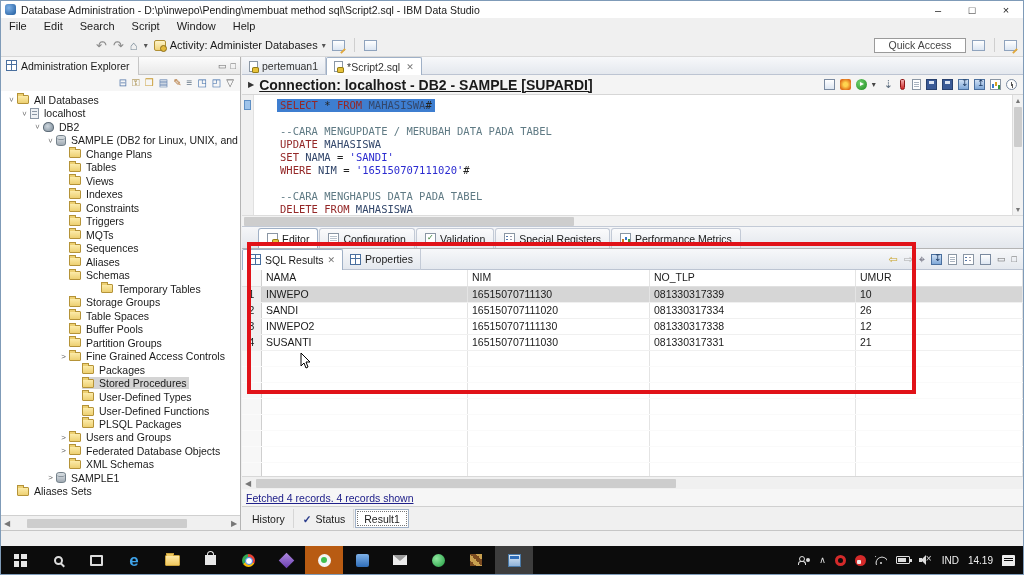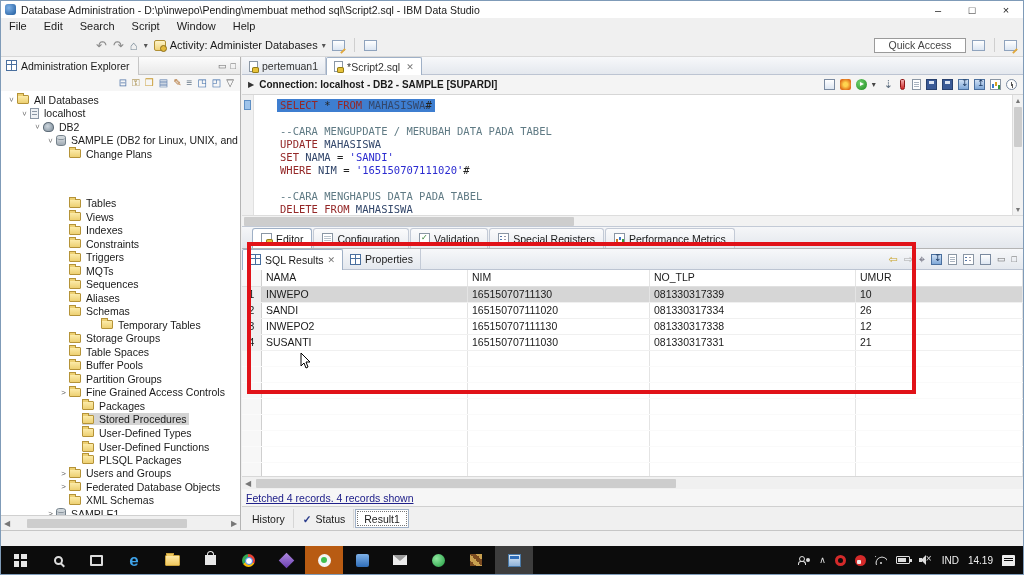--- a/index.html
+++ b/index.html
@@ -66,21 +66,21 @@
   
   .editor-area { position:absolute; left:241px; top:0; right:0; height:191px; display:flex; flex-direction:column; background:#fff; }
   .etabs { height:18px; background:linear-gradient(#f7f8fa,#e4e8ee); border-bottom:1px solid #bcc4d2; display:flex; align-items:flex-start; }
   .etab { height:18px; display:flex; align-items:center; gap:4px; padding:0 7px; border-right:1px solid #c3cad6; font-size:10.5px; color:#333; }
   .etab.active { background:#ffffff; border:1px solid #9fb0c6; border-bottom:none; border-radius:2px 2px 0 0; }
   .etab .close { font-size:9px; color:#777; margin-left:2px; }
   .mi-sqldoc { width:9px; height:11px; background:#fff; border:1px solid #8a96a4; position:relative; }
   .mi-sqldoc::after { content:""; position:absolute; right:-2px; bottom:-2px; width:5px; height:4px; background:#e8c23a; border:1px solid #937c17; border-radius:2px/1.5px; }
   .connection-bar { height:20px; background:#f4f4f4; border-bottom:1px solid #d6d6d6; display:flex; align-items:center; padding:0 6px; gap:5px; }
   .conn-arrow { font-size:8px; color:#333; }
-  .conn-label { font-weight:bold; font-size:10px; }
+  .conn-label { font-weight:bold; font-size:14px;text-decoration:underline; }
   .editor-icons { margin-left:auto; display:flex; align-items:center; gap:5px; }
   .ei { width:11px; height:11px; display:inline-block; position:relative; flex:none; }
   .ei-frame { border:1px solid #7a8aa0; background:linear-gradient(#ffffff,#dde6f2); }
   .ei-spark { background:radial-gradient(circle,#ffd54f 25%,#e0701a 75%); border-radius:2px; }
   .ei-run { background:radial-gradient(circle at 35% 35%, #6fd06f, #1c8a1c); border-radius:50%; }
   .ei-run::after { content:""; position:absolute; left:4px; top:3px; border-left:4px solid #fff; border-top:2.5px solid transparent; border-bottom:2.5px solid transparent; }
   .ei-caret { width:7px; color:#444; font-size:8px; }
   .ei-cursorrun { color:#5a6b7d; font-size:11px; width:auto; line-height:11px; }
   .ei-thermo { width:5px; background:linear-gradient(#f2b2b2,#cc2222); border:1px solid #8d1515; border-radius:2px 2px 3px 3px; margin:0 2px; }
   .ei-doc { width:9px; background:#fff; border:1px solid #8a96a4; }
@@ -107,21 +107,21 @@
   .seg-st { color:#2b2bd0; }
   .seg-cm { color:#5f7a84; }
   .seg-pl { color:#222; }
   .vscroll { position:absolute; right:0; top:0; bottom:0; width:11px; background:#f2f2f2; border-left:1px solid #ddd; }
   .vscroll .scroll-thumb { left:1px; right:1px; height:40px; top:12px; width:auto; }
   .vs-arrow { height:11px; display:flex; align-items:center; justify-content:center; color:#777; font-size:7px; }
   .vs-arrow.down { position:absolute; bottom:0; left:0; right:0; }
   .code-hscroll { height:11px; background:#f2f2f2; border-top:1px solid #ddd; position:relative; }
   .code-hscroll .scroll-thumb { left:2px; width:330px; top:1px; }
 
-  .editor-viewtabs { height:22px; background:linear-gradient(#f5f6f8,#e3e7ed); border-top:1px solid #c3cad6; display:flex; align-items:flex-end; padding-left:10px; }
+  .editor-viewtabs { height:22px; background:linear-gradient(#f5f6f8,#e3e7ed); border-top:1px solid #c3cad6; display:flex; align-items:flex-end; padding-left:16px; }
   .vtab { height:20px; display:flex; align-items:center; gap:4px; padding:0 8px; border:1px solid #c3cad6; border-bottom:none; border-radius:3px 3px 0 0; margin-right:1px; background:linear-gradient(#fbfbfc,#e8ebf0); font-size:10.5px; }
   .vtab.active { background:#ffffff; border-color:#9fb0c6; }
   .mi { width:11px; height:11px; display:inline-block; position:relative; flex:none; }
   .mi-ed { background:#fff; border:1px solid #8a96a4; }
   .mi-ed::after { content:""; position:absolute; right:-2px; bottom:-2px; width:5px; height:4px; background:#e8c23a; border:1px solid #937c17; border-radius:2px/1.5px; }
   .mi-page { background:#fff; border:1px solid #8a96a4; }
   .mi-page::before { content:""; position:absolute; left:1px; top:2px; right:1px; height:1px; background:#b8c2cc; box-shadow:0 2px 0 #b8c2cc, 0 4px 0 #b8c2cc; }
   .mi-val { background:#fff; border:1px solid #8a96a4; }
   .mi-val::after { content:"✓"; position:absolute; left:1px; top:-1px; font-size:8px; color:#2a7a2a; }
   .mi-reg { background:#fff; border:1px solid #8a96a4; }
@@ -319,21 +319,21 @@
               <span class="tree-label">SAMPLE (DB2 for Linux, UNIX, and Wind</span>
             </span>
           </div>
           <div class="tree-row" style="padding-left: 57px;">
             <span class="tw non">&gt;</span>
             <span class="tree-inner">
               <span class="ic ic-folder"></span>
               <span class="tree-label">Change Plans</span>
             </span>
           </div>
-          <div class="tree-row" style="padding-left: 57px; margin-top: 36px;">
+          <div class="tree-row" style="padding-left: 57px;">
             <span class="tw non">&gt;</span>
             <span class="tree-inner">
               <span class="ic ic-folder"></span>
               <span class="tree-label">Tables</span>
             </span>
           </div>
           <div class="tree-row" style="padding-left: 57px;">
             <span class="tw non">&gt;</span>
             <span class="tree-inner">
               <span class="ic ic-folder"></span>

